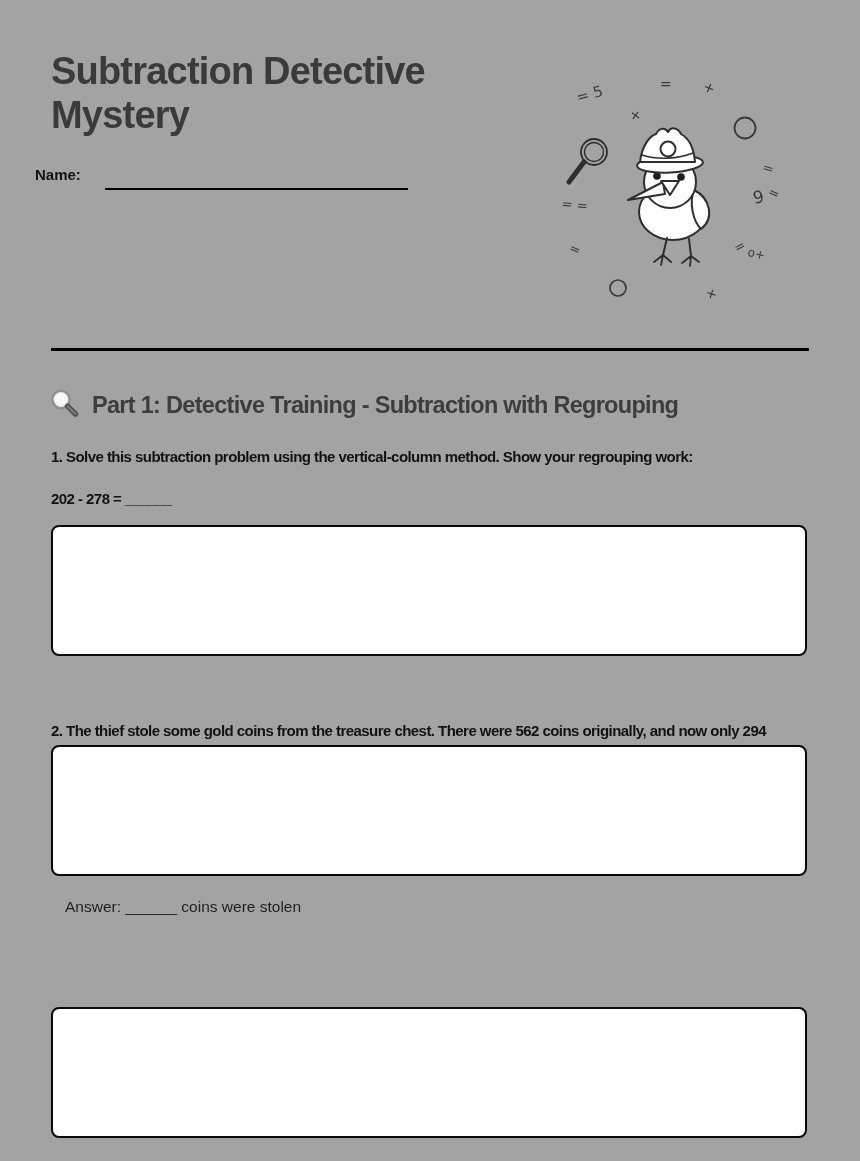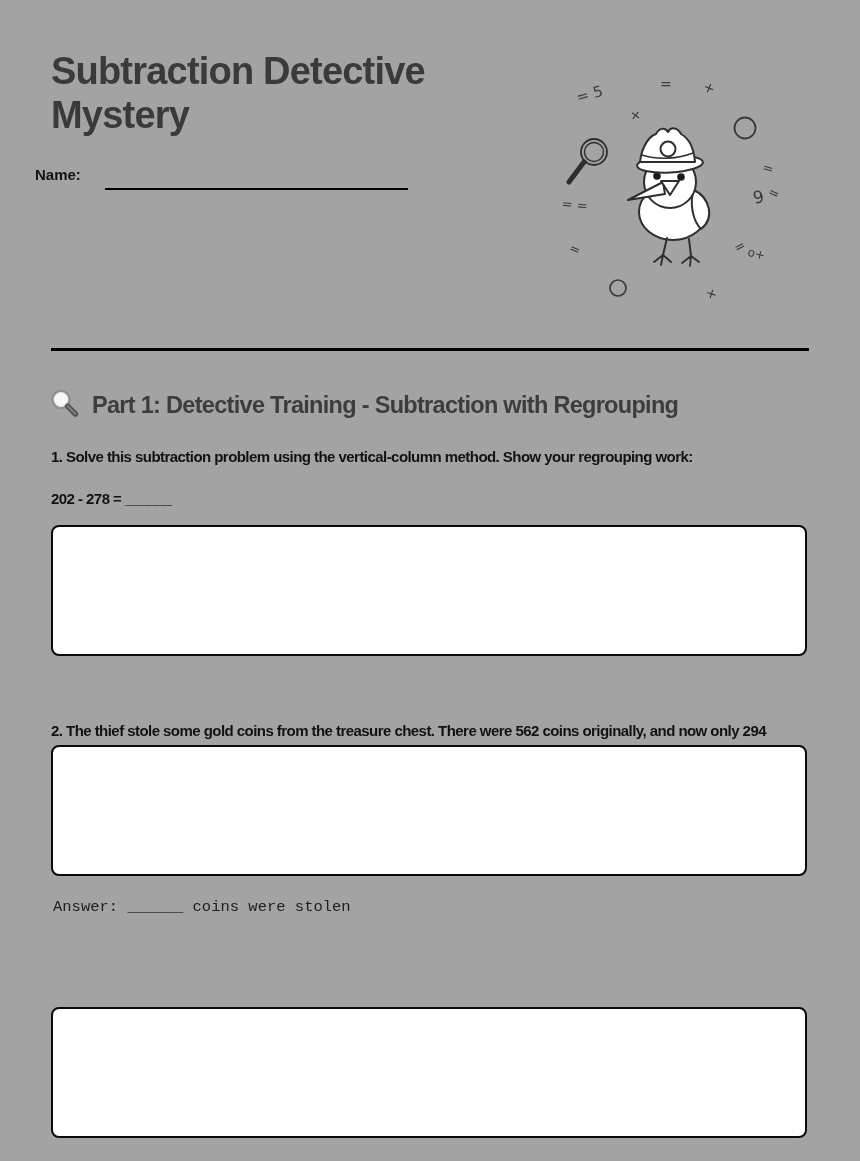--- a/index.html
+++ b/index.html
@@ -33,22 +33,22 @@
   .q-text{
     position:absolute;left:51px;width:762px;margin:0;
     font-size:15px;font-weight:700;letter-spacing:-0.55px;
     line-height:26px;color:var(--c-body,#121212);
   }
   .q1{top:444px;width:auto;white-space:nowrap;}
   .equation{top:486px;}
   .q2{top:718px;}
   .q3{top:943px;}
   .answer-line{
-    position:absolute;left:53px;top:898px;margin:0;
-    font-size:15.5px;font-weight:400;color:var(--c-answer,#1f1f1f);font-family:Liberation Mono, monospace;
+    position:absolute;left:65px;top:898px;margin:0;
+    font-size:15.5px;font-weight:400;color:var(--c-answer,#1f1f1f);
   }
   .work-box{
     position:absolute;left:51px;width:752px;height:127px;
     border:2.5px solid var(--c-box,#0a0a0a);border-radius:8px;
     background:#fff;
   }
   .box1{top:525px;}
   .box2{top:745px;}
   .box3{top:1007px;}
   .doodle-text{font-family:"DejaVu Sans", sans-serif;fill:#3a3a3a;}

